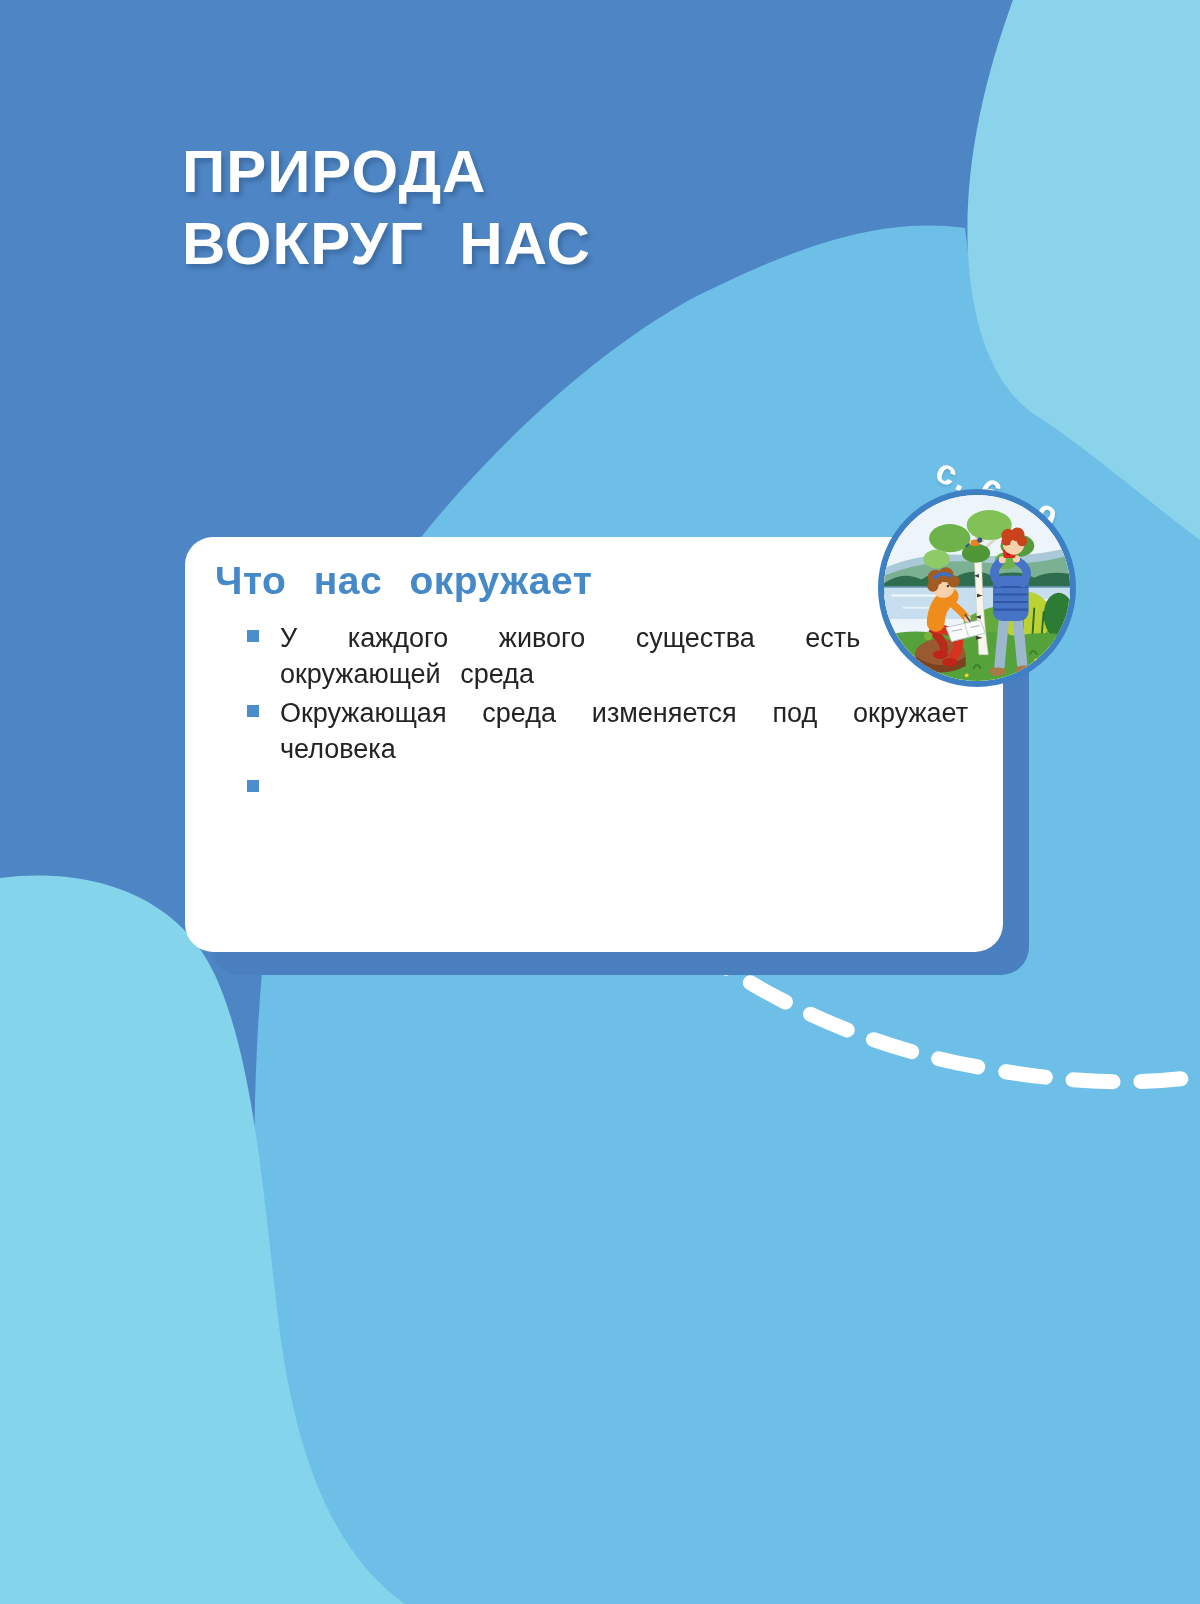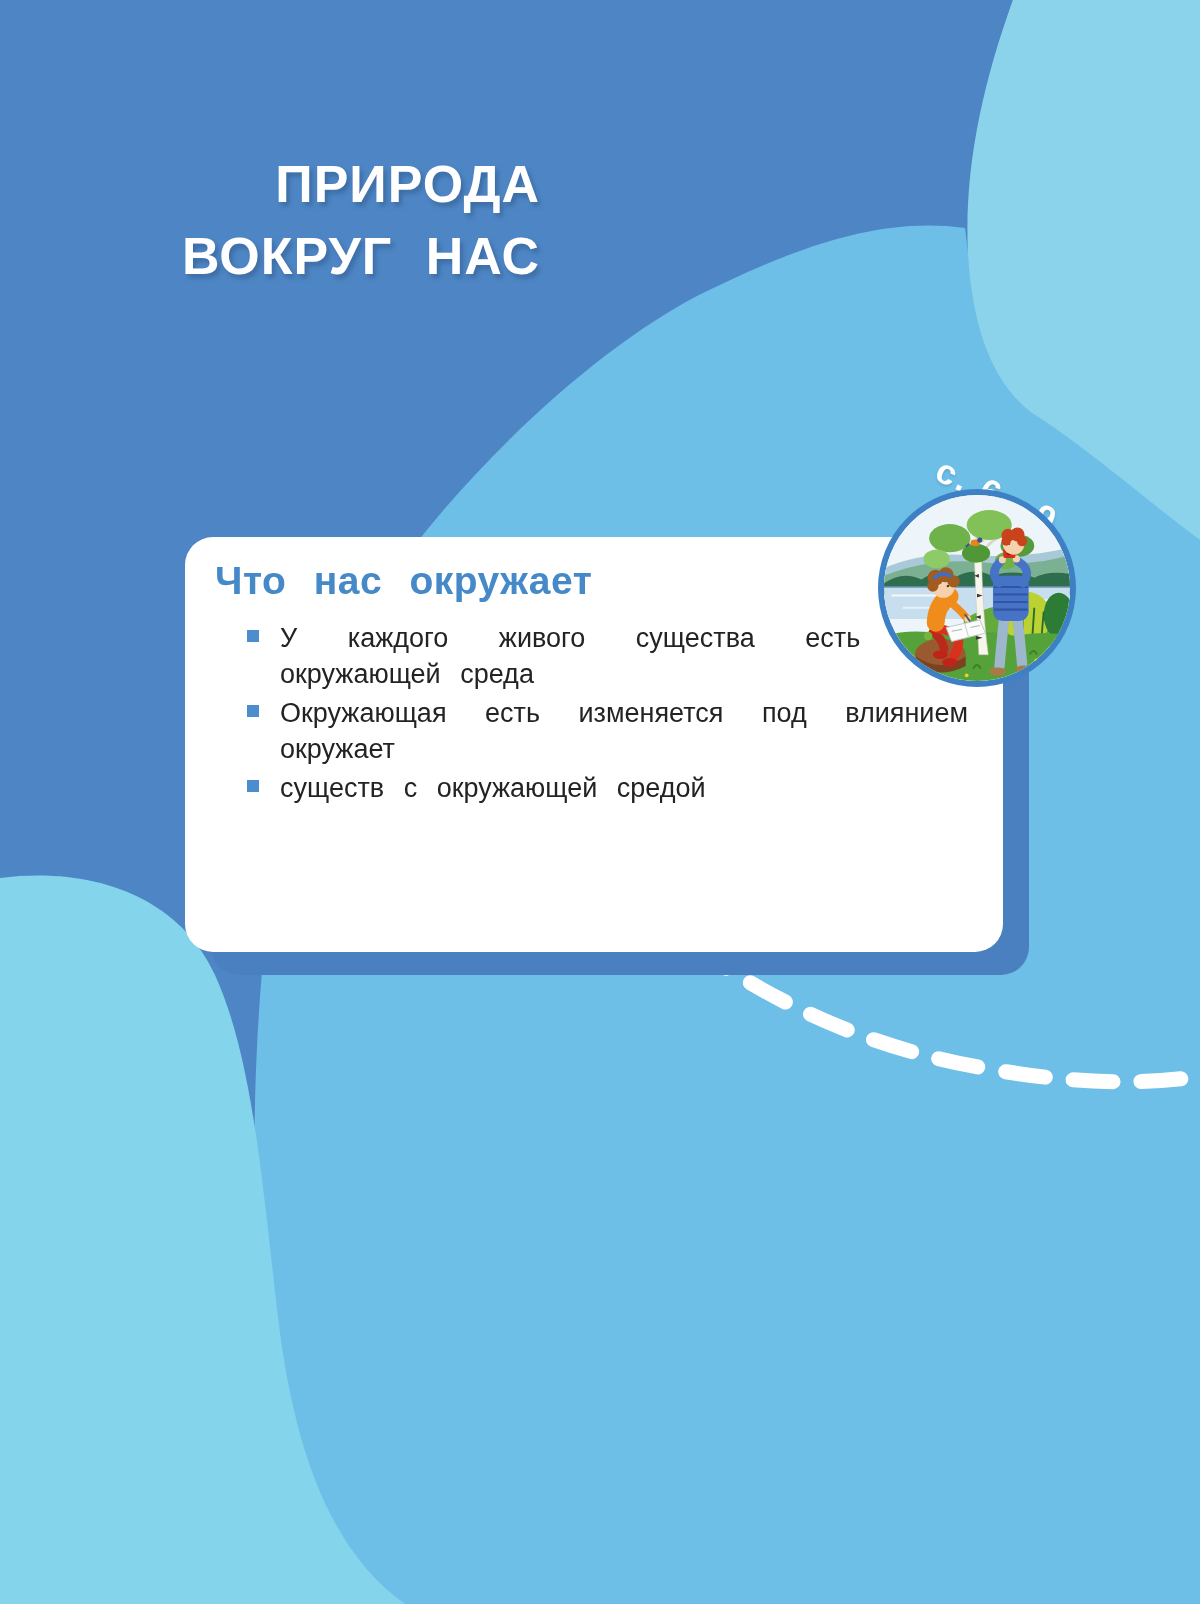--- a/index.html
+++ b/index.html
@@ -7,25 +7,24 @@
     --c-shadow:#4a80bf; --c-heading:#4689c8; --c-bullet:#4c8ecd; --c-text:#232323;
     --c-white:#ffffff; --c-ring:#3e80c4;
   }
   *{margin:0;padding:0;box-sizing:border-box;}
   html,body{width:1200px;height:1604px;overflow:hidden;}
   body{font-family:"Liberation Sans",sans-serif;}
   .page{position:relative;width:1200px;height:1604px;background:var(--c-base);overflow:hidden;}
   .bg{position:absolute;left:0;top:0;width:1200px;height:1604px;display:block;}
 
   .title{
-    position:absolute;left:182px;top:148px;
-    font-size:52px;line-height:72px;font-weight:700;letter-spacing:1px;
+    position:absolute;left:182px;top:136px;
+    font-size:60px;line-height:72px;font-weight:700;letter-spacing:1px;
     color:var(--c-white);white-space:pre-line;word-spacing:18px;
     text-shadow:3px 4px 5px rgba(25,55,95,.33);
-    text-align:right;
   }
 
   .page-ref{
     position:absolute;left:938px;top:448px;
     font-size:35px;font-weight:700;color:var(--c-white);letter-spacing:3px;
     transform:rotate(25deg);transform-origin:left center;
     text-shadow:1px 2px 3px rgba(25,55,95,.18);
   }
 
   .card{
@@ -91,26 +90,25 @@
   <div class="card">
     <h2>Что нас окружает</h2>
     <div class="items">
         <div class="item">
           <span class="bullet"></span>
           <div class="line just">У каждого живого существа есть своя</div>
           <div class="line">окружающей среда</div>
         </div>
         <div class="item">
           <span class="bullet"></span>
-          <div class="line just">Окружающая есть изменяется под влиянием</div>
-          <div class="line">окружает</div>
+          <div class="line just">Окружающая среда изменяется под окружает</div>
+          <div class="line">человека</div>
         </div>
         <div class="item">
           <span class="bullet"></span>
-          <div class="line">существ с окружающей средой</div>
         </div>
       </div>
   </div>
 
   <div class="page-ref">с. 6—9</div>
 
   <div class="illus">
     <svg viewBox="0 0 198 198" aria-hidden="true">
 
       <rect x="0" y="0" width="198" height="198" fill="#eef5fa"></rect>

